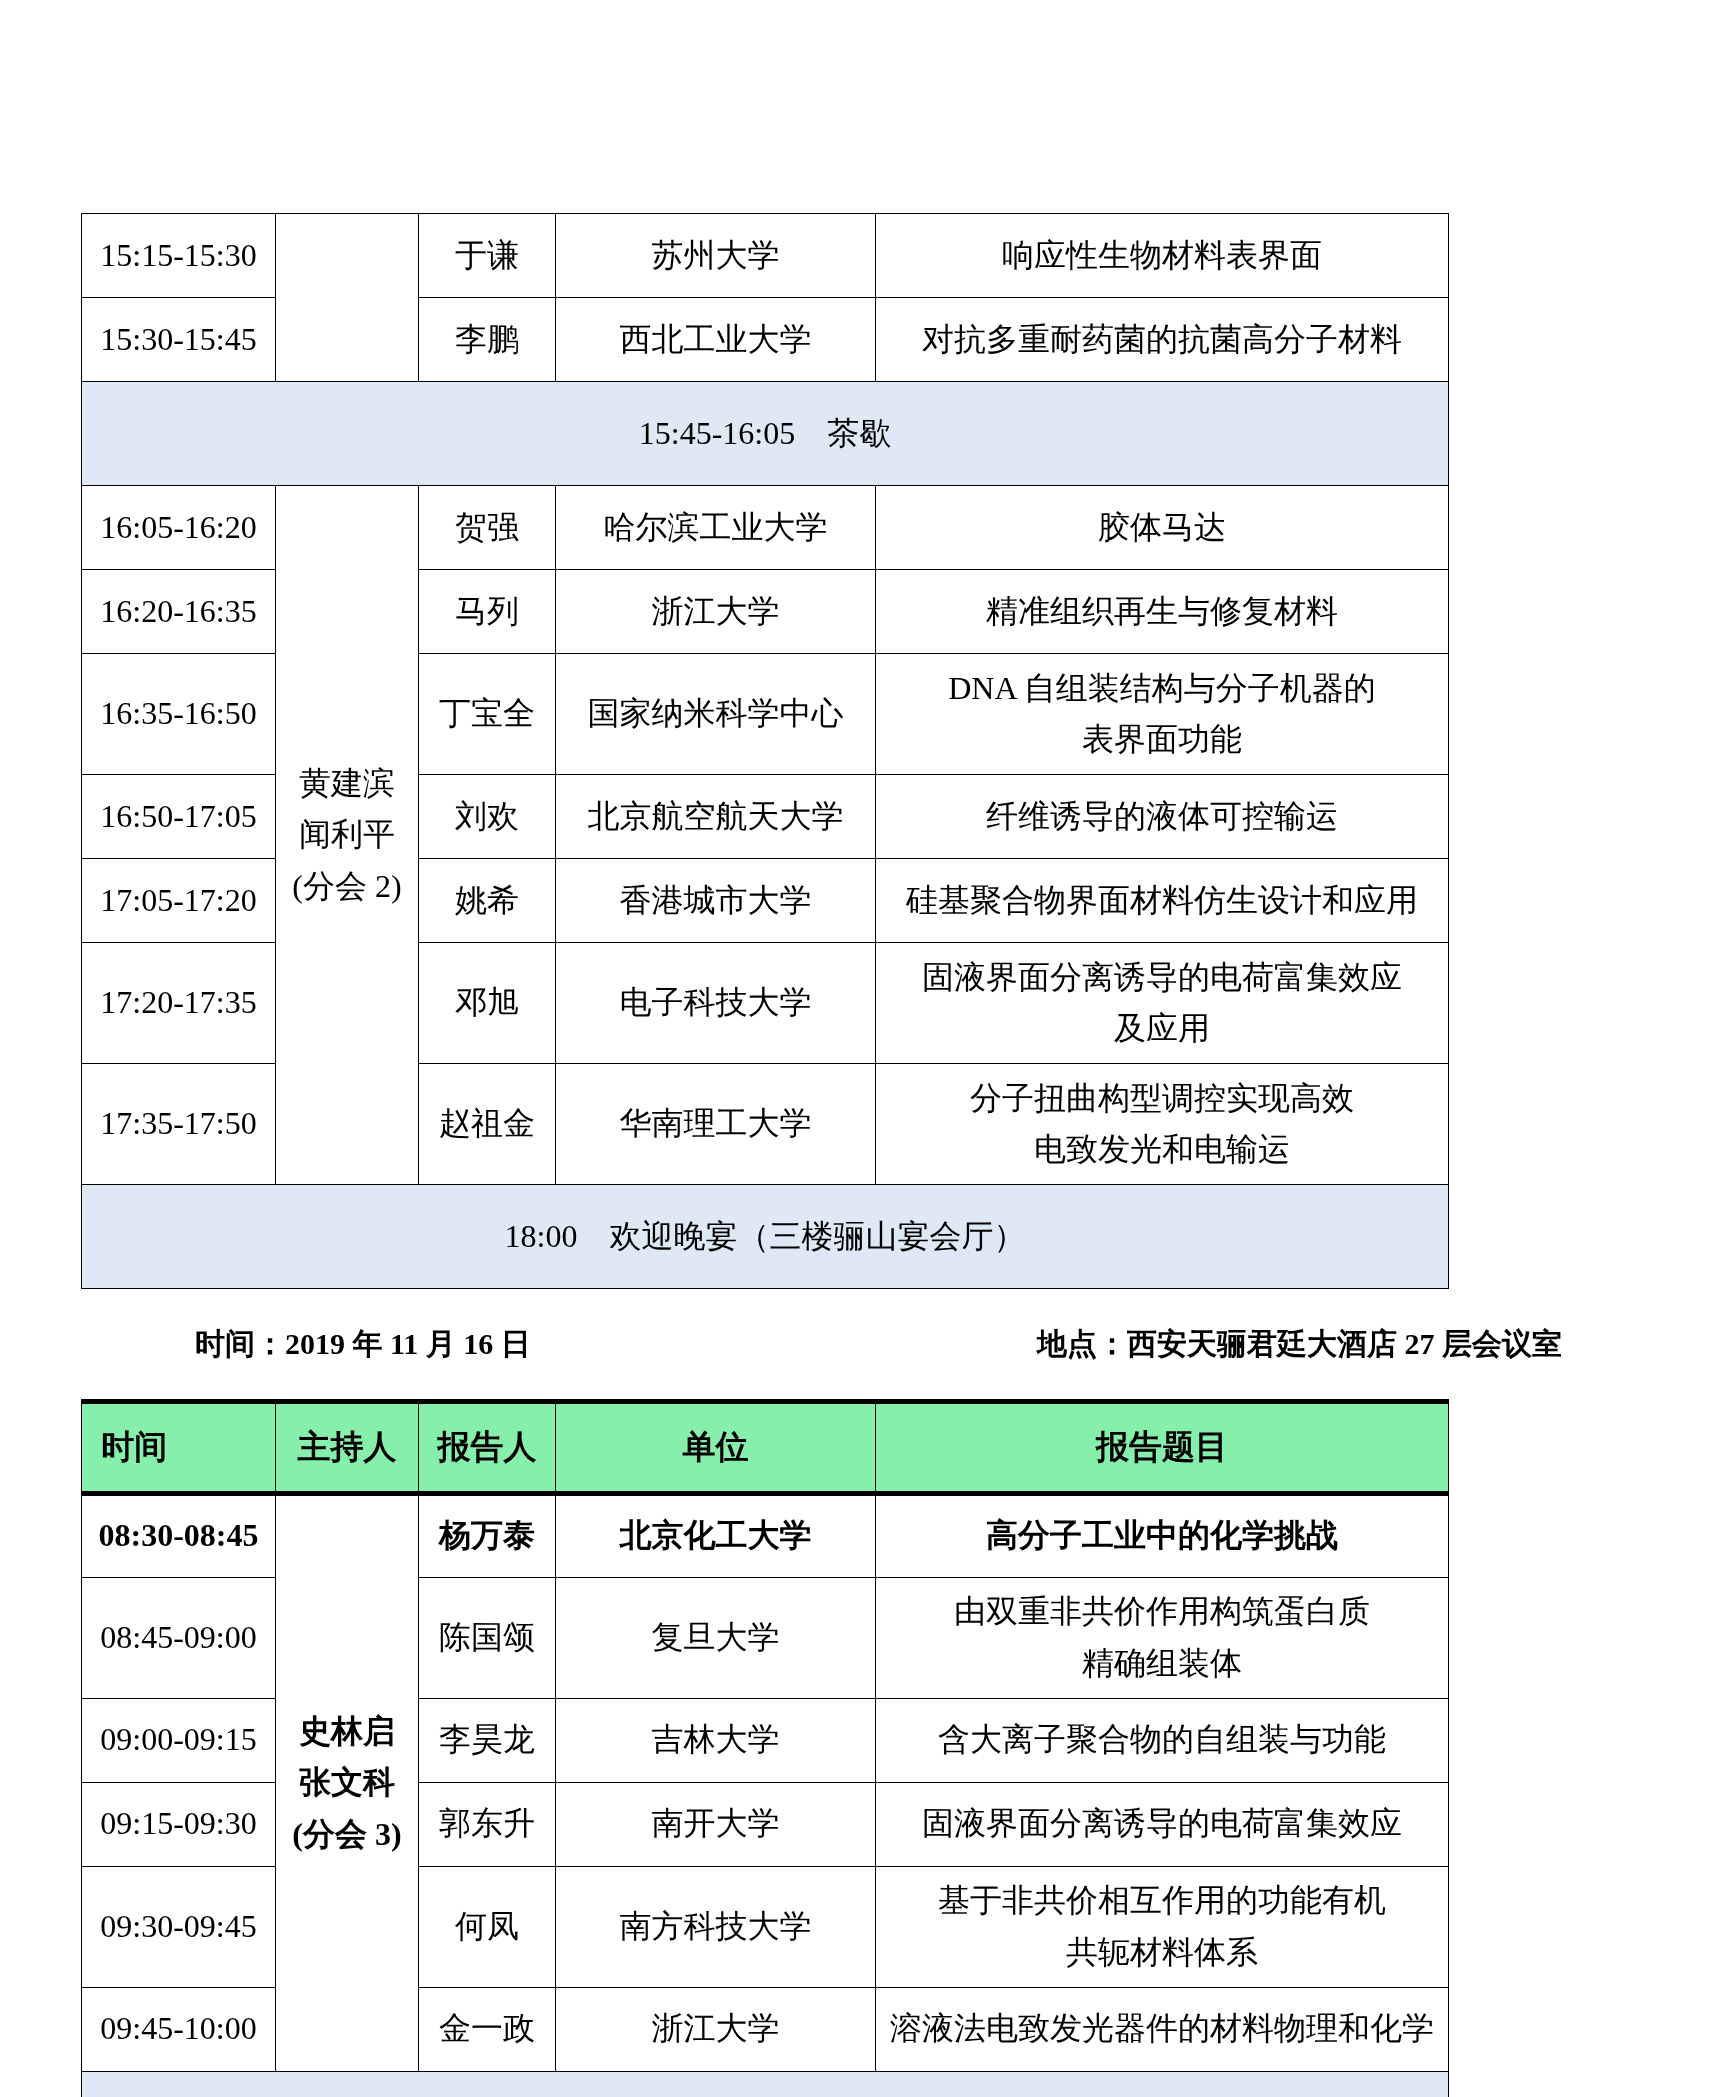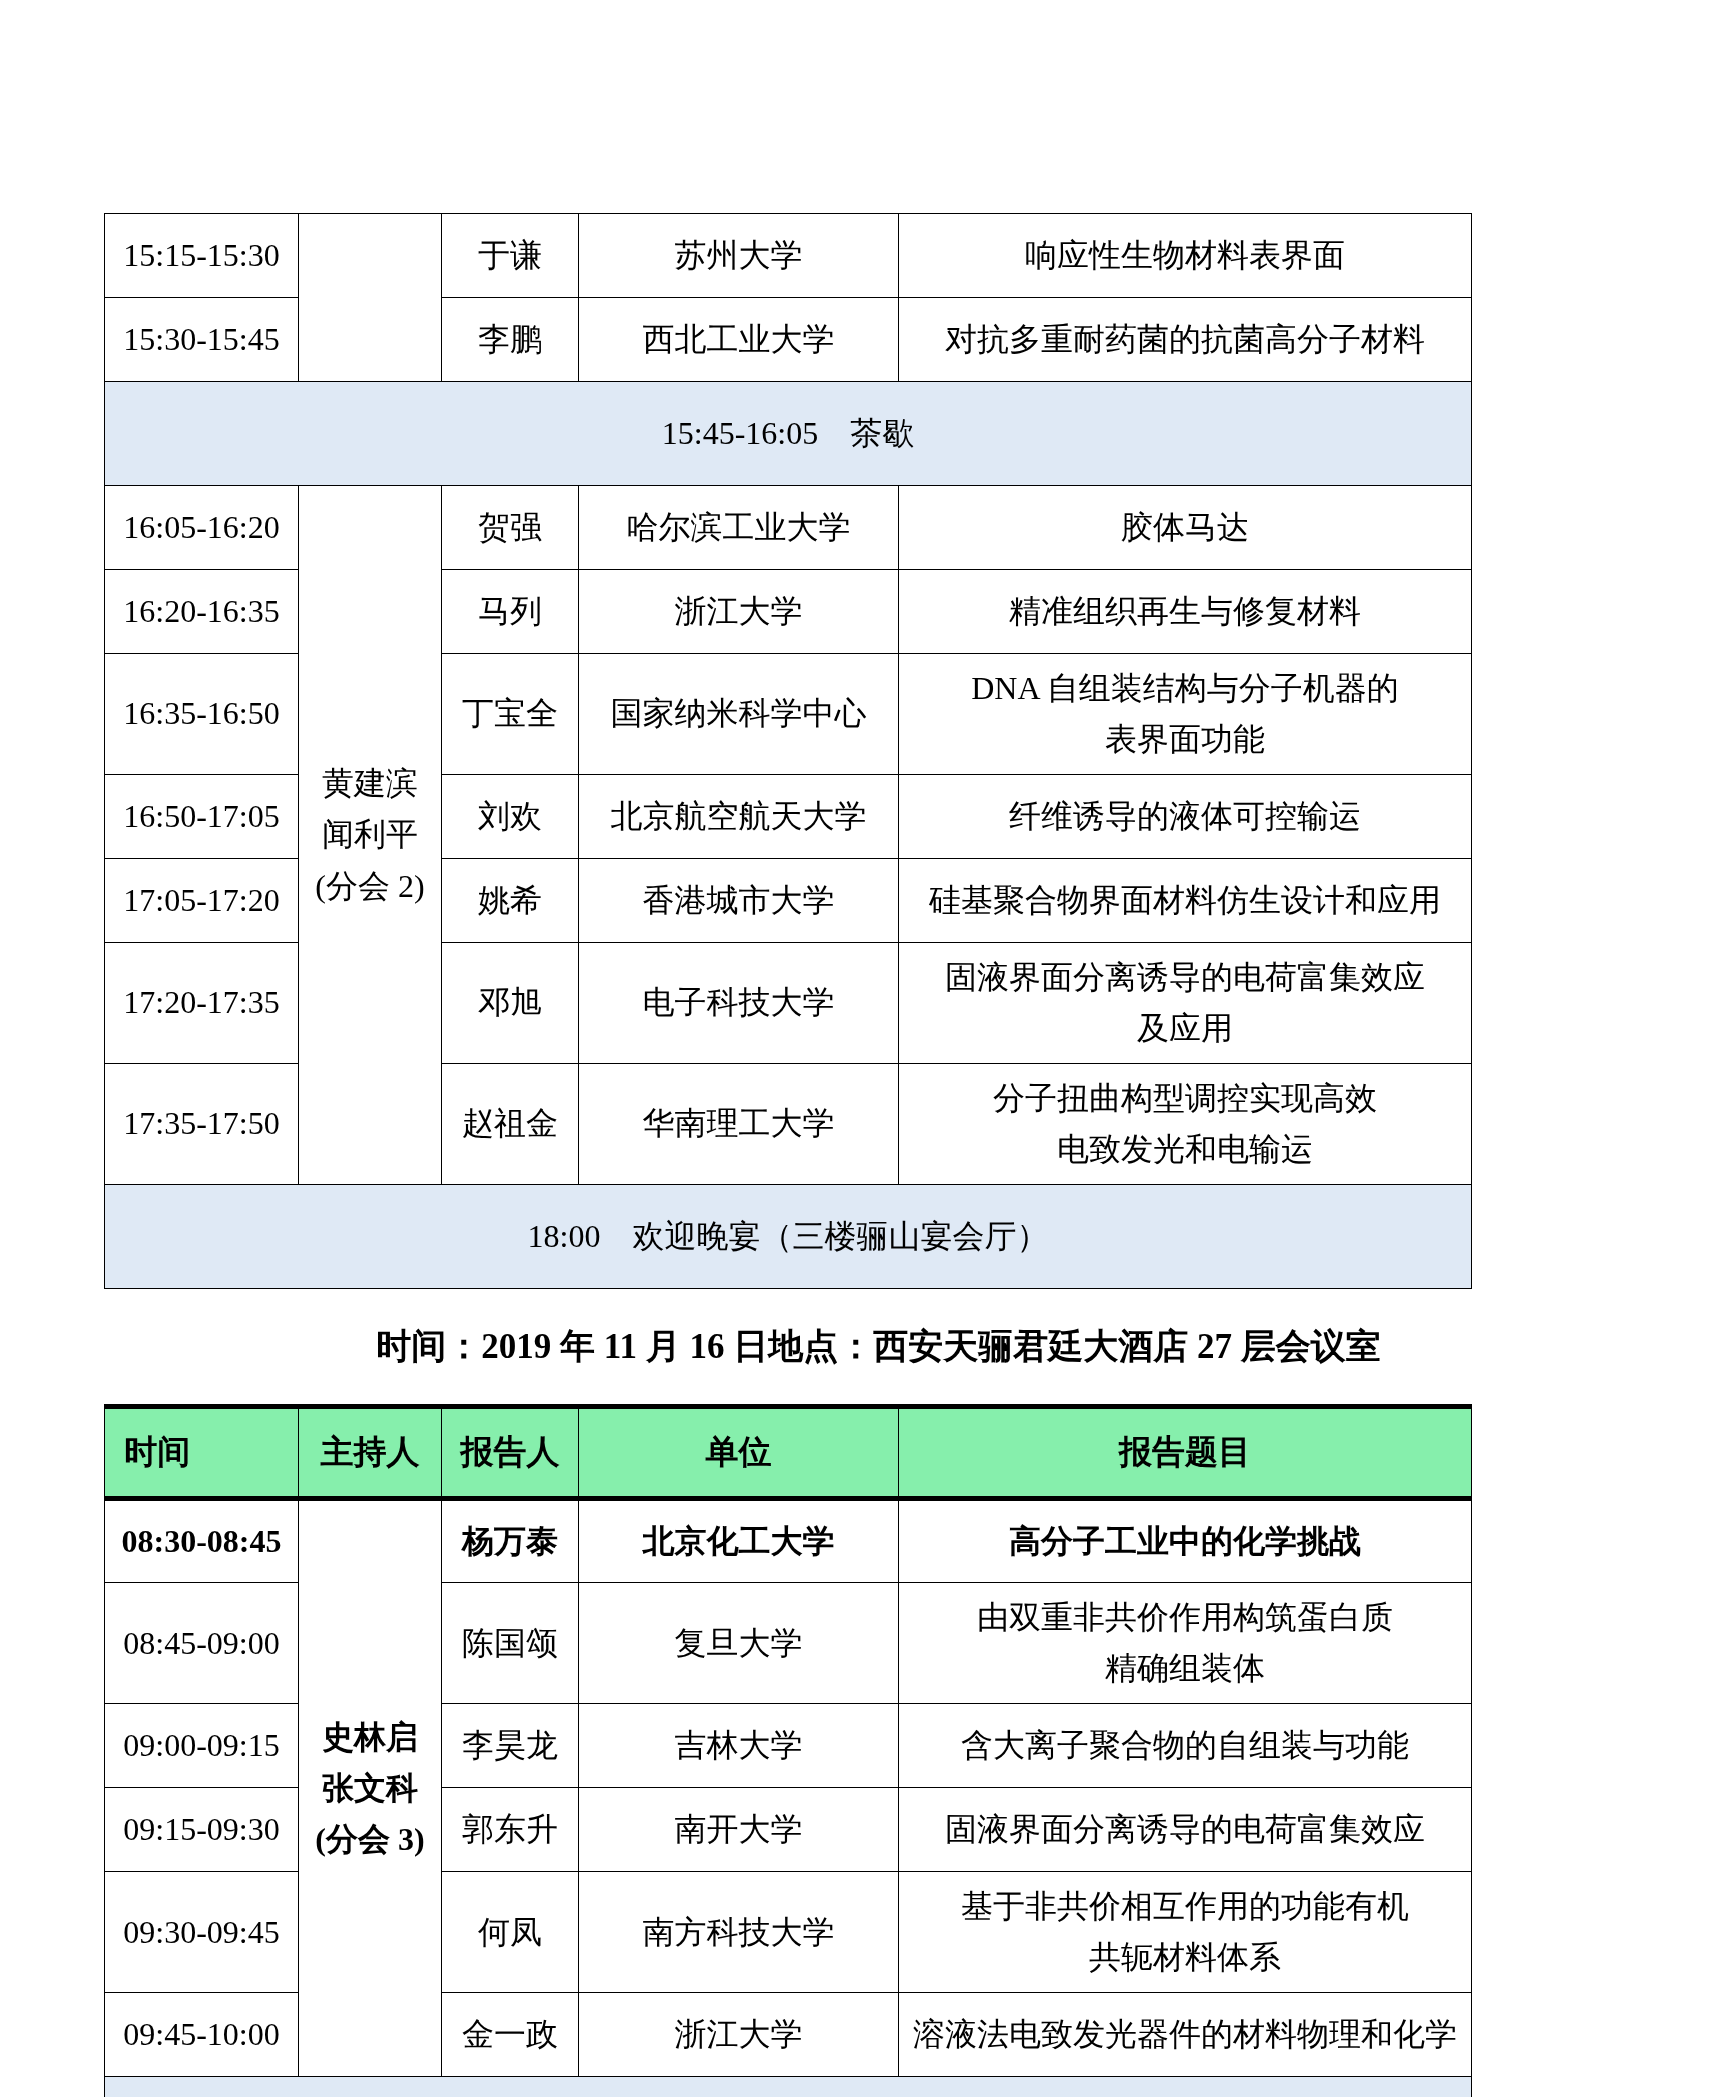--- a/index.html
+++ b/index.html
@@ -8,21 +8,21 @@
     width: 1734px;
     height: 2453px;
     background: #ffffff;
     font-family: "Liberation Serif", "DejaVu Serif", serif;
     color: #000000;
     overflow: hidden;
   }
   table.schedule {
     border-collapse: collapse;
     table-layout: fixed;
-    margin-left: 104px;
+    margin-left: 81px;
     width: 1367px;
   }
   table.schedule td, table.schedule th {
     border: 1.7px solid #000000;
     text-align: center;
     vertical-align: middle;
     font-size: 32px;
     font-weight: normal;
     padding: 2.5px 4.2px;
     overflow: hidden;
@@ -61,26 +61,26 @@
     border-top: 5.9px solid #000000;
     border-bottom: 5.9px solid #000000;
   }
 
   tr.bold-row td { font-weight: bold; }
 
   td.chair-cell { line-height: 1.65; }
 
   .meta-row {
     display: flex;
-    justify-content: center;
+    justify-content: space-between;
     align-items: baseline;
     width: 1367px;
     margin: 38px 0 37px 195px;
     font-weight: bold;
-    font-size: 35px;
+    font-size: 30px;
     line-height: 1.15;
   }
   .spacer-top { height: 213px; }
 </style>
 </head>
 <body>
 
 <div class="page">
 
   <div class="spacer-top"></div>

